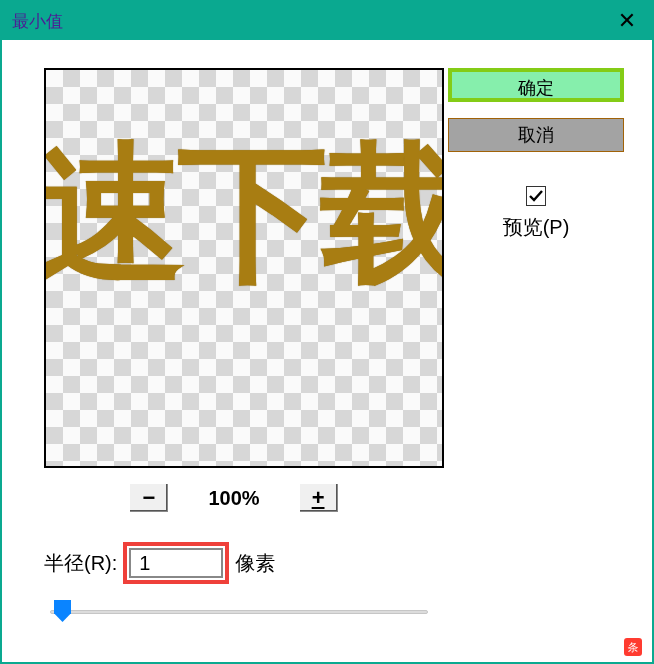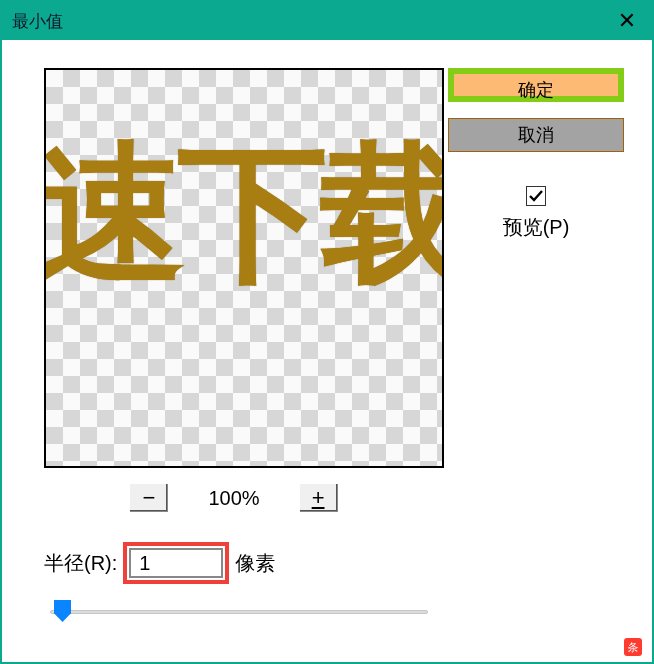--- a/index.html
+++ b/index.html
@@ -19,21 +19,21 @@
   height: 38px;
   background: #0aa990;
   color: #000;
   display: flex;
   align-items: center;
   justify-content: space-between;
   padding: 0 0 0 10px;
 }
 .titlebar-title {
   font-size: 17px;
-  color: #0f172a;
+  color: #4c1d95;
 }
 .close-btn {
   width: 50px;
   height: 38px;
   display: flex;
   align-items: center;
   justify-content: center;
   font-size: 22px;
   color: #000;
   cursor: pointer;
@@ -77,20 +77,21 @@
   line-height: 1;
   text-shadow: 0 0 1px #7d5c0b;
 }
 .zoom-row {
   display: flex;
   align-items: center;
   justify-content: center;
   gap: 40px;
   margin-top: 10px;
   height: 40px;
+  font-weight: bold;
 }
 .zoom-btn {
   width: 38px;
   height: 28px;
   border: 1px solid #888;
   border-top: none;
   border-left: none;
   box-shadow: inset -1px -1px 0 #555;
   background: #f0f0f0;
   display: flex;
@@ -156,22 +157,22 @@
 .btn {
   height: 34px;
   border: 1px solid #a16207;
   background: #a3a3a3;
   font-size: 18px;
   cursor: pointer;
   text-align: center;
   line-height: 32px;
 }
 .btn.primary {
-  border: 6px solid #84cc16;
-  background: #fdba74;
+  border: 4px solid #84cc16;
+  background: #86efac;
 }
 .check-row {
   display: flex;
   align-items: center;
   gap: 8px;
   margin-top: 18px;
   font-size: 20px;
   flex-direction: column;
 }
 .checkbox {

